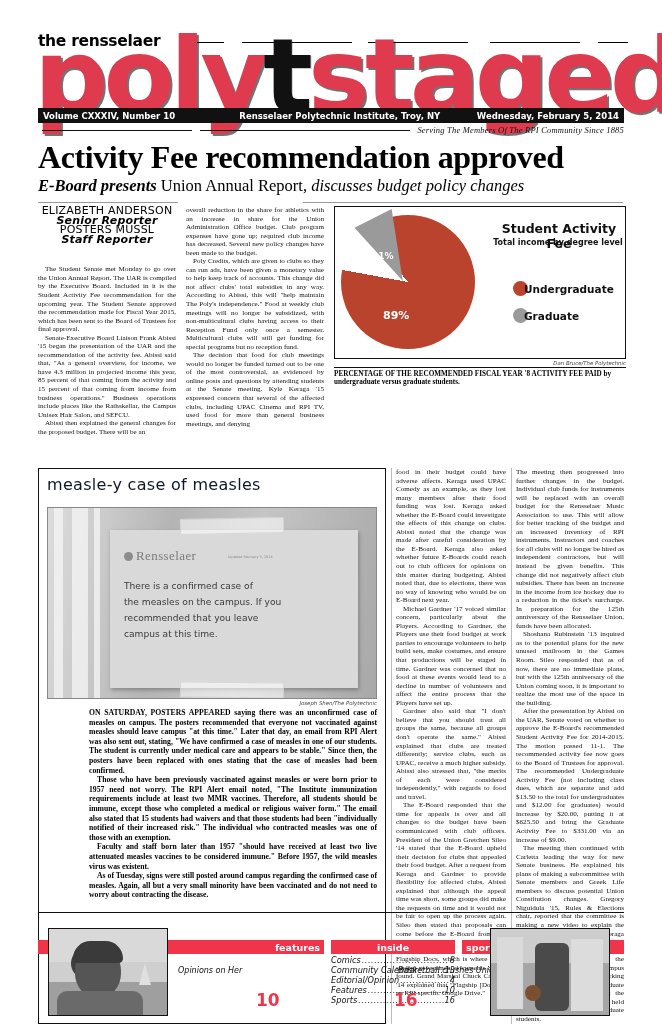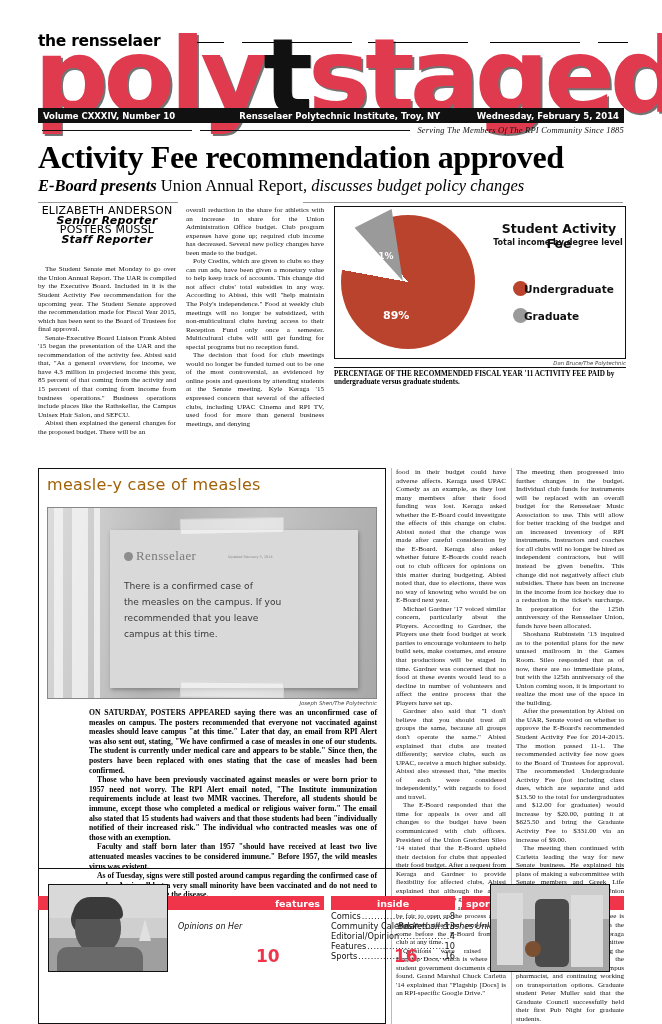--- a/index.html
+++ b/index.html
@@ -257,21 +257,21 @@
     display: grid;
     grid-template-columns: 348px 10px 110px 10px 108px;
   }
   .measles-box {
     border: 1px solid #111;
     padding: 0;
   }
   .measles-head {
     font-family: "DejaVu Sans", sans-serif;
     font-size: 16px;
-    color: #a16207;
+    color: #0f172a;
     padding: 6px 8px 3px 8px;
     letter-spacing: 0.3px;
   }
   .photo-frame {
     margin: 10px 8px 0 8px;
     border: 1px solid #888;
     height: 192px;
     position: relative;
     overflow: hidden;
     background: linear-gradient(100deg,#dcdcdc 0%,#c9c9c9 18%,#b4b4b4 35%,#c5c5c5 60%,#a8a8a8 100%);
@@ -334,21 +334,21 @@
     color: #000;
     margin-left: 42px;
   }
   .measles-body p { margin: 0; text-indent: 8px; }
   .measles-body p.noind { text-indent: 0; }
   .vrule { width: 1px; background: #bbb; margin: 0 auto; height: 100%; }
 
   
   .footer {
     position: absolute;
-    left: 18px; top: 856px;
+    left: 18px; top: 900px;
     width: 586px; height: 90px;
   }
   .foot-top-rule { position: absolute; left: 0; top: -6px; width: 586px; height: 1px; background: #111;}
   .bar {
     position: absolute;
     height: 14px;
     background: #f0354b;
     color: #fff;
     font-family: "DejaVu Sans", sans-serif;
     font-weight: bold;
@@ -383,20 +383,21 @@
     font-size: 17px;
     color: #f0354b;
   }
   .pn-f { left: 218px; top: 72px; }
   .pn-s { left: 356px; top: 72px; }
   .index-list {
     position: absolute;
     left: 293px; top: 38px;
     width: 124px;
     font-family: "DejaVu Sans", sans-serif;
+    font-style: italic;
     font-size: 8.2px;
     line-height: 9.9px;
     color: #111;
   }
   .index-list .row { display: flex; align-items: baseline; white-space: nowrap; }
   .index-list .nm { }
   .index-list .dots { flex: 1; overflow: hidden; letter-spacing: 0.5px; margin: 0 1px; }
   .index-list .pg { }
 
   
@@ -491,21 +492,21 @@
           <div class="legend-row lg1">
             <span class="lg-dot" style="background:#b9432c"></span>
             <span>Undergraduate</span>
           </div>
           <div class="legend-row lg2">
             <span class="lg-dot" style="background:#9a9a9a"></span>
             <span>Graduate</span>
           </div>
         </div>
         <div class="credit">Dan Bruce/The Polytechnic</div>
-        <div class="chart-cap"><span>PERCENTAGE OF THE RECOMMENDED FISCAL YEAR '11 ACTIVITY FEE PAID</span><span> by undergraduate versus graduate students.</span></div>
+        <div class="chart-cap"><span>PERCENTAGE OF THE RECOMMENDED FISCAL YEAR '8 ACTIVITY FEE PAID</span><span> by undergraduate versus graduate students.</span></div>
       </div>
     </div>
 
     <div class="story-lower">
 
       <div class="measles-box">
         <div class="measles-head">measle-y case of measles</div>
         <div class="photo-frame">
           <div class="win-bar" style="left:6px;top:0;width:9px;height:192px;"></div>
           <div class="win-bar" style="left:24px;top:0;width:16px;height:192px;"></div>

